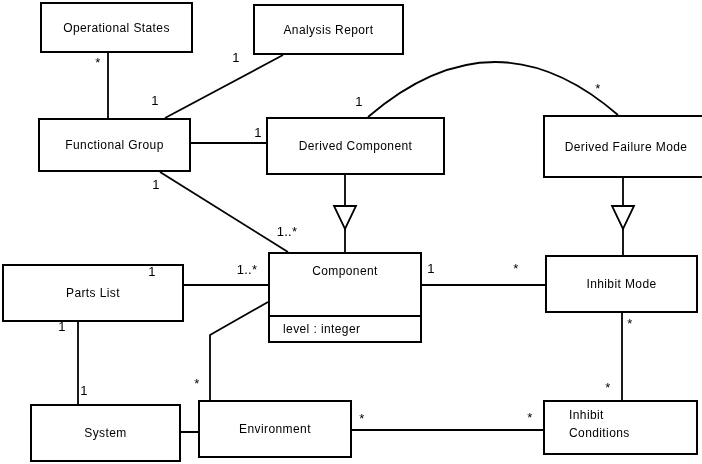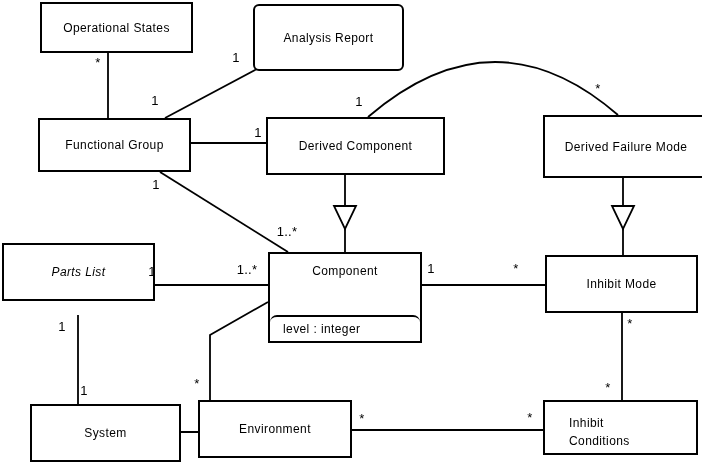--- a/index.html
+++ b/index.html
@@ -38,21 +38,21 @@
     justify-content: center;
     font-size: 12px;
     letter-spacing: 0.4px;
     white-space: pre-line;
     line-height: 18px;
   }
   .uml-class.align-left .uml-name {
     align-items: flex-start;
     justify-content: flex-start;
     text-align: left;
-    padding: 12px 0 0 24px;
+    padding: 4px 0 0 24px;
   }
   .uml-attrs {
     border-top: 2px solid #000000;
     font-size: 12px;
     letter-spacing: 0.4px;
   }
   .uml-attr {
     padding: 5px 0 3px 13px;
   }
   .mult-label {
@@ -84,38 +84,38 @@
       <polyline points="345,229 345,252" fill="none" stroke="#000000" stroke-width="1.8"></polyline>
       <polygon points="334,206 356,206 345,229" fill="#ffffff" stroke="#000000" stroke-width="1.8"></polygon>
       <polyline points="623,178 623,206" fill="none" stroke="#000000" stroke-width="1.8"></polyline>
       <polyline points="623,229 623,255" fill="none" stroke="#000000" stroke-width="1.8"></polyline>
       <polygon points="612,206 634,206 623,229" fill="#ffffff" stroke="#000000" stroke-width="1.8"></polygon>
     </svg>
   <div>
       <div class="uml-class" style="left: 40px; top: 2px; width: 153px; height: 51px;">
         <div class="uml-name">Operational States</div>
       </div>
-      <div class="uml-class" style="left: 253px; top: 4px; width: 151px; height: 67px; border-radius: 6px;">
+      <div class="uml-class" style="left: 253px; top: 4px; width: 151px; height: 51px;">
         <div class="uml-name">Analysis Report</div>
       </div>
       <div class="uml-class" style="left: 38px; top: 118px; width: 153px; height: 54px;">
         <div class="uml-name">Functional Group</div>
       </div>
       <div class="uml-class" style="left: 266px; top: 117px; width: 179px; height: 58px;">
         <div class="uml-name">Derived Component</div>
       </div>
       <div class="uml-class" style="left: 543px; top: 115px; width: 166px; height: 63px;">
         <div class="uml-name">Derived Failure Mode</div>
       </div>
-      <div class="uml-class" style="left: 2px; top: 243px; width: 153px; height: 58px; font-style: italic;">
+      <div class="uml-class" style="left: 2px; top: 264px; width: 182px; height: 58px;">
         <div class="uml-name">Parts List</div>
       </div>
       <div class="uml-class" style="left: 268px; top: 252px; width: 154px; height: 91px; gap: 27px;">
         <div class="uml-name">Component</div>
-        <div class="uml-attrs" style="height: 24px; border-radius: 7px;">
+        <div class="uml-attrs" style="height: 24px;">
           <div class="uml-attr">level : integer</div>
         </div>
       </div>
       <div class="uml-class" style="left: 545px; top: 255px; width: 153px; height: 58px;">
         <div class="uml-name">Inhibit Mode</div>
       </div>
       <div class="uml-class" style="left: 2px; top: 404px; width: 151px; height: 58px; margin-left: 28px;">
         <div class="uml-name">System</div>
       </div>
       <div class="uml-class" style="left: 198px; top: 400px; width: 154px; height: 58px;">

